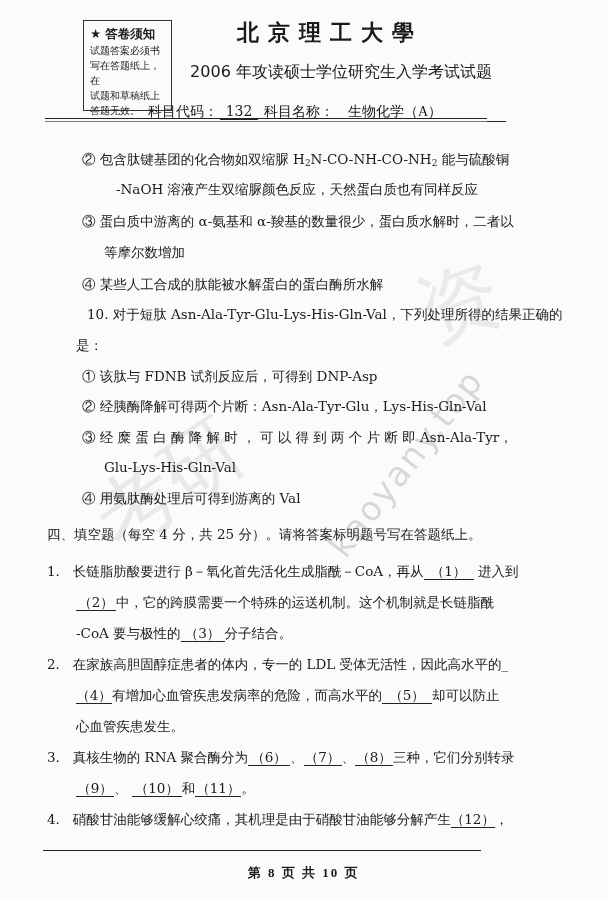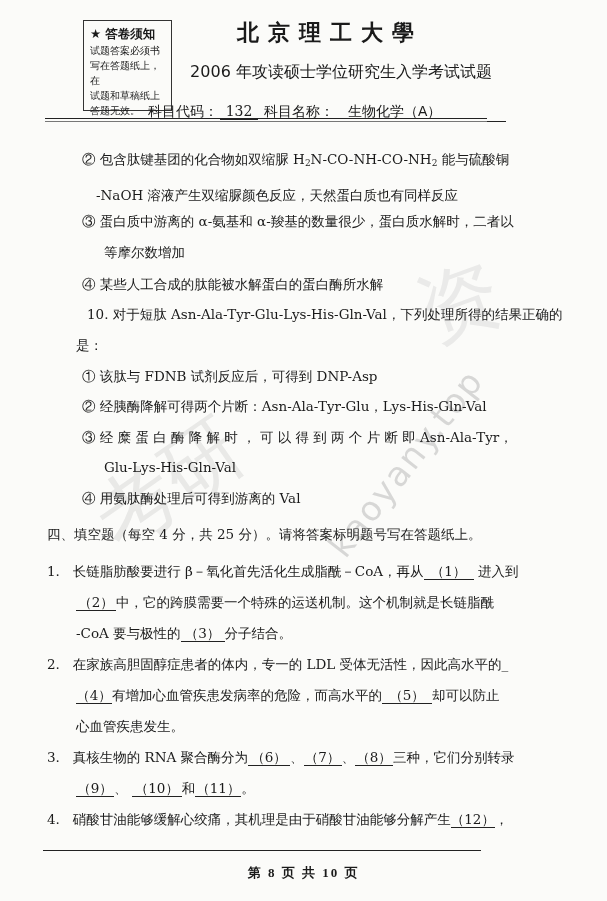--- a/index.html
+++ b/index.html
@@ -22,21 +22,21 @@
   }
   .exam-title {
     position: absolute; left: 155px; top: 62px; width: 310px; text-align: center;
     font-family: "DejaVu Sans", sans-serif; font-size: 16px; margin-left: 31px;
   }
   .subject-line {
     position: absolute; left: 148px; top: 103px; font-family: "DejaVu Sans", sans-serif; font-size: 14px;
     white-space: nowrap;
   }
   .subject-line .code { display: inline-block; width: 38px; text-align: center; border-bottom: 1px solid #222; margin: 0 6px 0 2px; font-family: "DejaVu Serif", serif; }
-  .subject-line .name { display: inline-block; width: 158px; border-bottom: 1px solid #222; padding-left: 14px; font-family: Liberation Sans, sans-serif; }
+  .subject-line .name { display: inline-block; width: 158px; border-bottom: 1px solid #222; padding-left: 14px; font-family: Liberation Serif, serif; }
   .hr-top { position: absolute; left: 45px; top: 118px; width: 442px; height: 0; border-top: 1.5px solid #222; }
   .hr-top2 { position: absolute; left: 45px; top: 121px; width: 442px; height: 0; border-top: 0.5px solid #777; }
 
   .line { position: absolute; font-size: 13.5px; white-space: nowrap; line-height: 18px; }
   .blank { display: inline-block; border-bottom: 1px solid #222; text-align: center; line-height: 15px; }
   sub { font-size: 9px; vertical-align: -2px; }
 
   .hr-bottom { position: absolute; left: 43px; top: 850px; width: 438px; border-top: 1.5px solid #222; }
   .footer {
     position: absolute; left: 0; top: 864px; width: 607px; text-align: center;
@@ -71,21 +71,21 @@
 <div class="exam-title">2006 年攻读硕士学位研究生入学考试试题</div>
 <div class="subject-line">
   <span>科目代码：</span><span class="code">132</span><span>科目名称：</span><span class="name">生物化学（A）</span>
 </div>
 <div class="hr-top"></div>
 <div class="hr-top2"></div>
 
 <div class="line" style="left:82px; top:150px;">
   <span>②</span>&nbsp;<span>包含肽键基团的化合物如双缩脲 H</span><sub>2</sub><span>N-CO-NH-CO-NH</span><sub>2</sub><span> 能与硫酸铜</span>
 </div>
-<div class="line" style="left:96px; top:180px;margin-top:6px;">-NaOH 溶液产生双缩脲颜色反应，天然蛋白质也有同样反应</div>
+<div class="line" style="left:116px; top:180px;">-NaOH 溶液产生双缩脲颜色反应，天然蛋白质也有同样反应</div>
 <div class="line" style="left:82px; top:212px;">
   <span>③</span>&nbsp;<span>蛋白质中游离的 α-氨基和 α-羧基的数量很少，蛋白质水解时，二者以</span>
 </div>
 <div class="line" style="left:104px; top:243px;">等摩尔数增加</div>
 <div class="line" style="left:82px; top:275px;">
   <span>④</span>&nbsp;<span>某些人工合成的肽能被水解蛋白的蛋白酶所水解</span>
 </div>
 
 <div class="line" style="left:47px; top:305px;margin-left:40px;">
   <span>10.</span>&nbsp;<span>对于短肽  Asn-Ala-Tyr-Glu-Lys-His-Gln-Val，下列处理所得的结果正确的</span>

